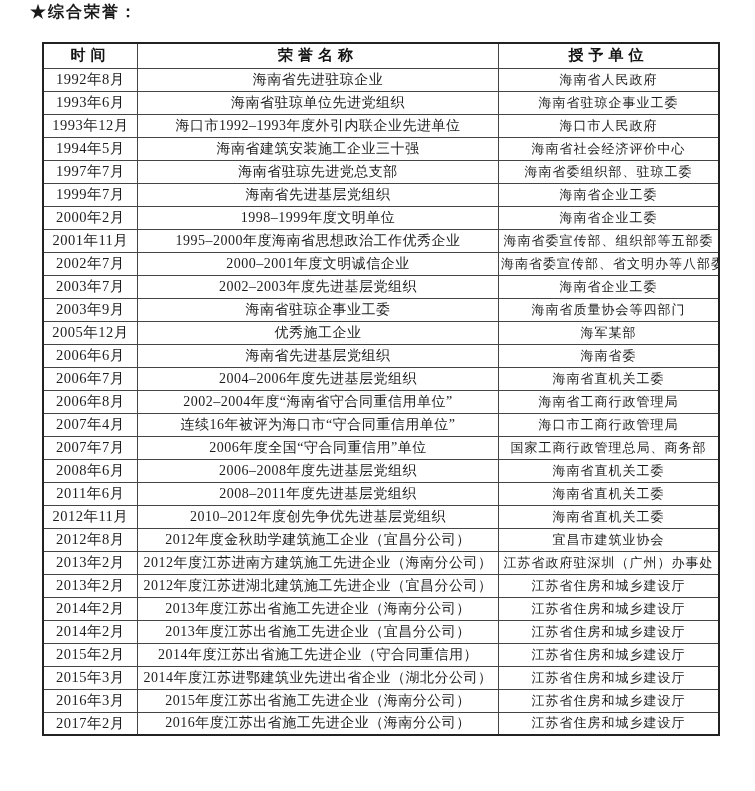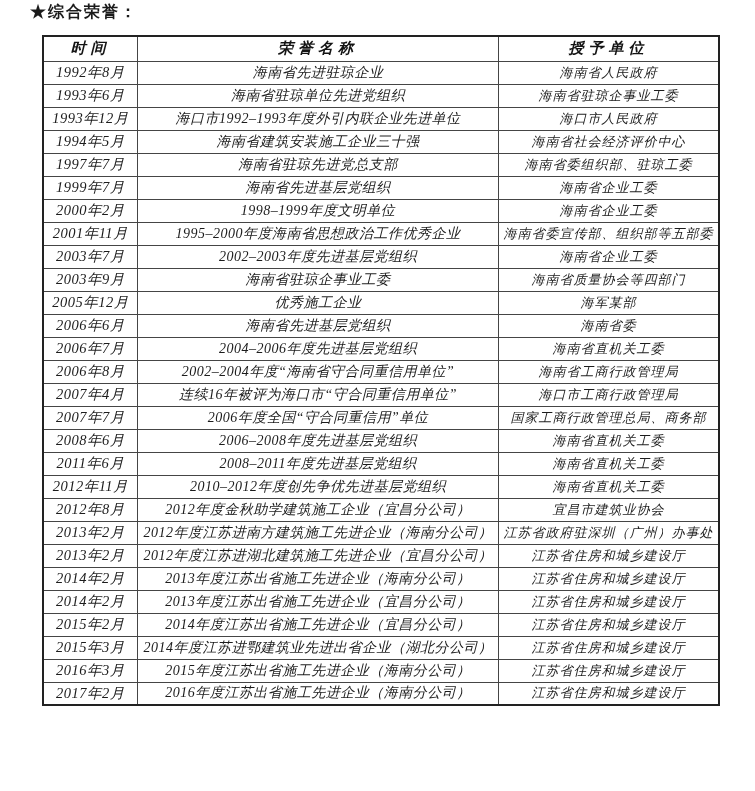--- a/index.html
+++ b/index.html
@@ -21,26 +21,25 @@
     left: 30px;
     top: 2px;
     font-size: 16px;
     font-weight: bold;
     letter-spacing: 2px;
     color: #1a1a1a;
   }
   table.honors {
     position: absolute;
     left: 42px;
-    top: 35px;
+    top: 42px;
     width: 678px;
     border-collapse: collapse;
     table-layout: fixed;
     border: 2px solid #222222;
-    font-style: italic;
   }
   table.honors th,
   table.honors td {
     border: 1px solid #454545;
     text-align: center;
     vertical-align: middle;
     white-space: nowrap;
     overflow: hidden;
     padding: 0 2px;
     box-sizing: border-box;
@@ -118,20 +117,25 @@
           <td class="col-time">2000年2月</td>
           <td class="col-honor">1998–1999年度文明单位</td>
           <td class="col-unit">海南省企业工委</td>
         </tr>
         <tr>
           <td class="col-time">2001年11月</td>
           <td class="col-honor">1995–2000年度海南省思想政治工作优秀企业</td>
           <td class="col-unit">海南省委宣传部、组织部等五部委</td>
         </tr>
         <tr>
+          <td class="col-time">2002年7月</td>
+          <td class="col-honor">2000–2001年度文明诚信企业</td>
+          <td class="col-unit">海南省委宣传部、省文明办等八部委</td>
+        </tr>
+        <tr>
           <td class="col-time">2003年7月</td>
           <td class="col-honor">2002–2003年度先进基层党组织</td>
           <td class="col-unit">海南省企业工委</td>
         </tr>
         <tr>
           <td class="col-time">2003年9月</td>
           <td class="col-honor">海南省驻琼企事业工委</td>
           <td class="col-unit">海南省质量协会等四部门</td>
         </tr>
         <tr>
@@ -199,21 +203,21 @@
           <td class="col-honor">2013年度江苏出省施工先进企业（海南分公司）</td>
           <td class="col-unit">江苏省住房和城乡建设厅</td>
         </tr>
         <tr>
           <td class="col-time">2014年2月</td>
           <td class="col-honor">2013年度江苏出省施工先进企业（宜昌分公司）</td>
           <td class="col-unit">江苏省住房和城乡建设厅</td>
         </tr>
         <tr>
           <td class="col-time">2015年2月</td>
-          <td class="col-honor">2014年度江苏出省施工先进企业（宜昌分公司）</td>
+          <td class="col-honor">2014年度江苏出省施工先进企业（守合同重信用）</td>
           <td class="col-unit">江苏省住房和城乡建设厅</td>
         </tr>
         <tr>
           <td class="col-time">2015年3月</td>
           <td class="col-honor">2014年度江苏进鄂建筑业先进出省企业（湖北分公司）</td>
           <td class="col-unit">江苏省住房和城乡建设厅</td>
         </tr>
         <tr>
           <td class="col-time">2016年3月</td>
           <td class="col-honor">2015年度江苏出省施工先进企业（海南分公司）</td>

